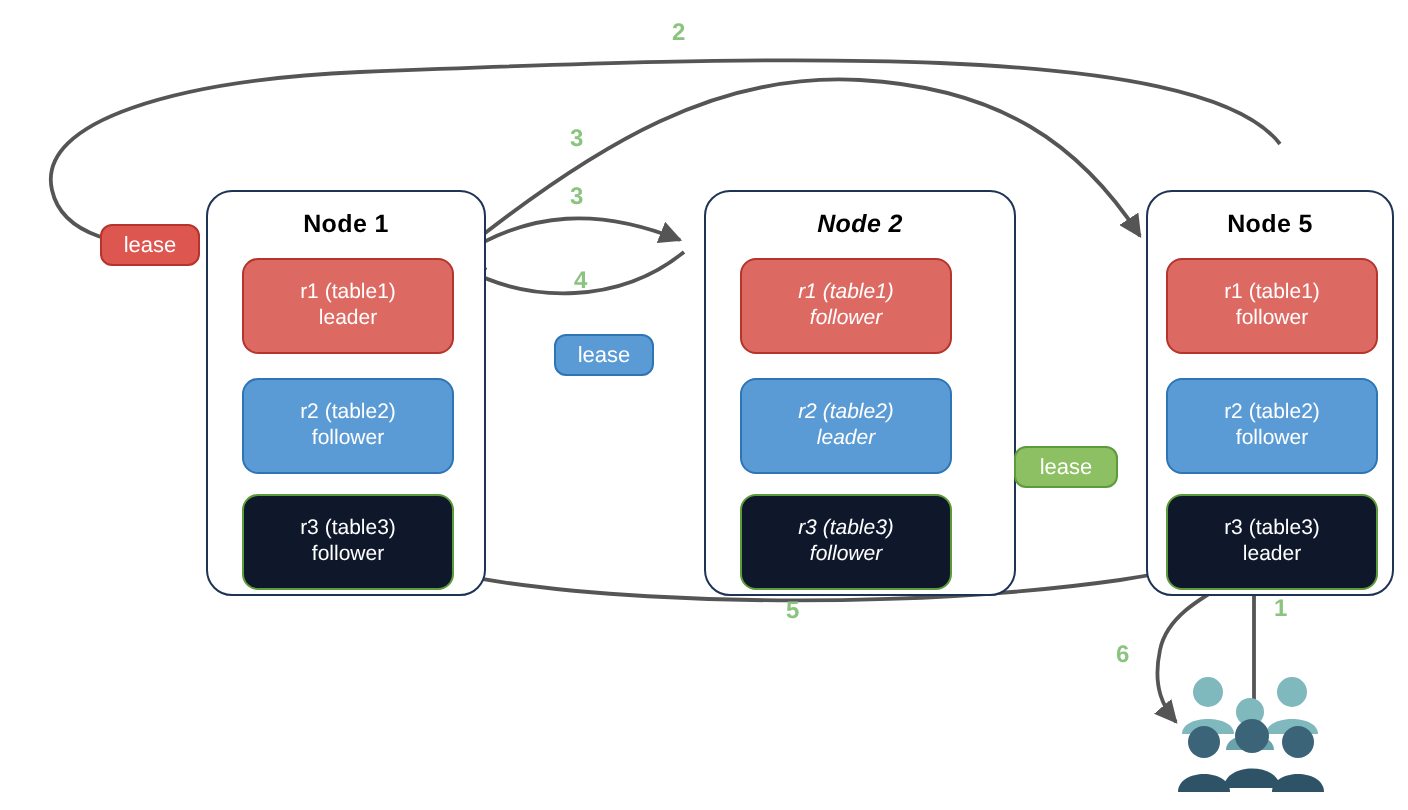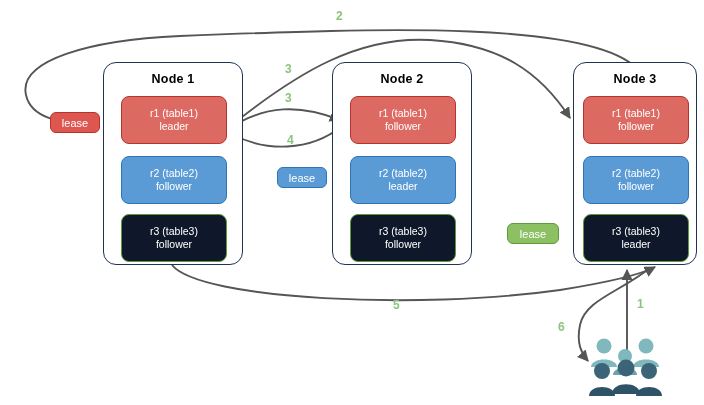--- a/index.html
+++ b/index.html
@@ -23,20 +23,21 @@
     top: 0;
     width: 704px;
     height: 405px;
   }
   .node-box {
     position: absolute;
     box-sizing: border-box;
     border: 1.6px solid #1f3355;
     border-radius: 13px;
     background: #ffffff;
+    margin-top: 33px;
   }
   .node-title {
     position: absolute;
     width: 100%;
     text-align: center;
     top: 9px;
     font-size: 12.5px;
     font-weight: bold;
     color: #000000;
     letter-spacing: .2px;
@@ -128,38 +129,38 @@
     <div class="replica r-blue" style="top:93px;">
       <span>r2 (table2)</span>
       <span>follower</span>
     </div>
     <div class="replica r-green" style="top:151px;">
       <span>r3 (table3)</span>
       <span>follower</span>
     </div>
   </div>
 
-  <div class="node-box" style="left:332px; top:62px; width:140px; height:203px;">
+  <div class="node-box" style="left:352px; top:62px; width:156px; height:203px;font-style:italic;">
     <div class="node-title">Node 2</div>
     <div class="replica r-red" style="top:33px;">
       <span>r1 (table1)</span>
       <span>follower</span>
     </div>
     <div class="replica r-blue" style="top:93px;">
       <span>r2 (table2)</span>
       <span>leader</span>
     </div>
     <div class="replica r-green" style="top:151px;">
       <span>r3 (table3)</span>
       <span>follower</span>
     </div>
   </div>
 
   <div class="node-box" style="left:573px; top:62px; width:124px; height:203px;">
-    <div class="node-title">Node 3</div>
+    <div class="node-title">Node 5</div>
     <div class="replica r-red" style="top:33px; left:9px; width:106px;">
       <span>r1 (table1)</span>
       <span>follower</span>
     </div>
     <div class="replica r-blue" style="top:93px; left:9px; width:106px;">
       <span>r2 (table2)</span>
       <span>follower</span>
     </div>
     <div class="replica r-green" style="top:151px; left:9px; width:106px;">
       <span>r3 (table3)</span>

